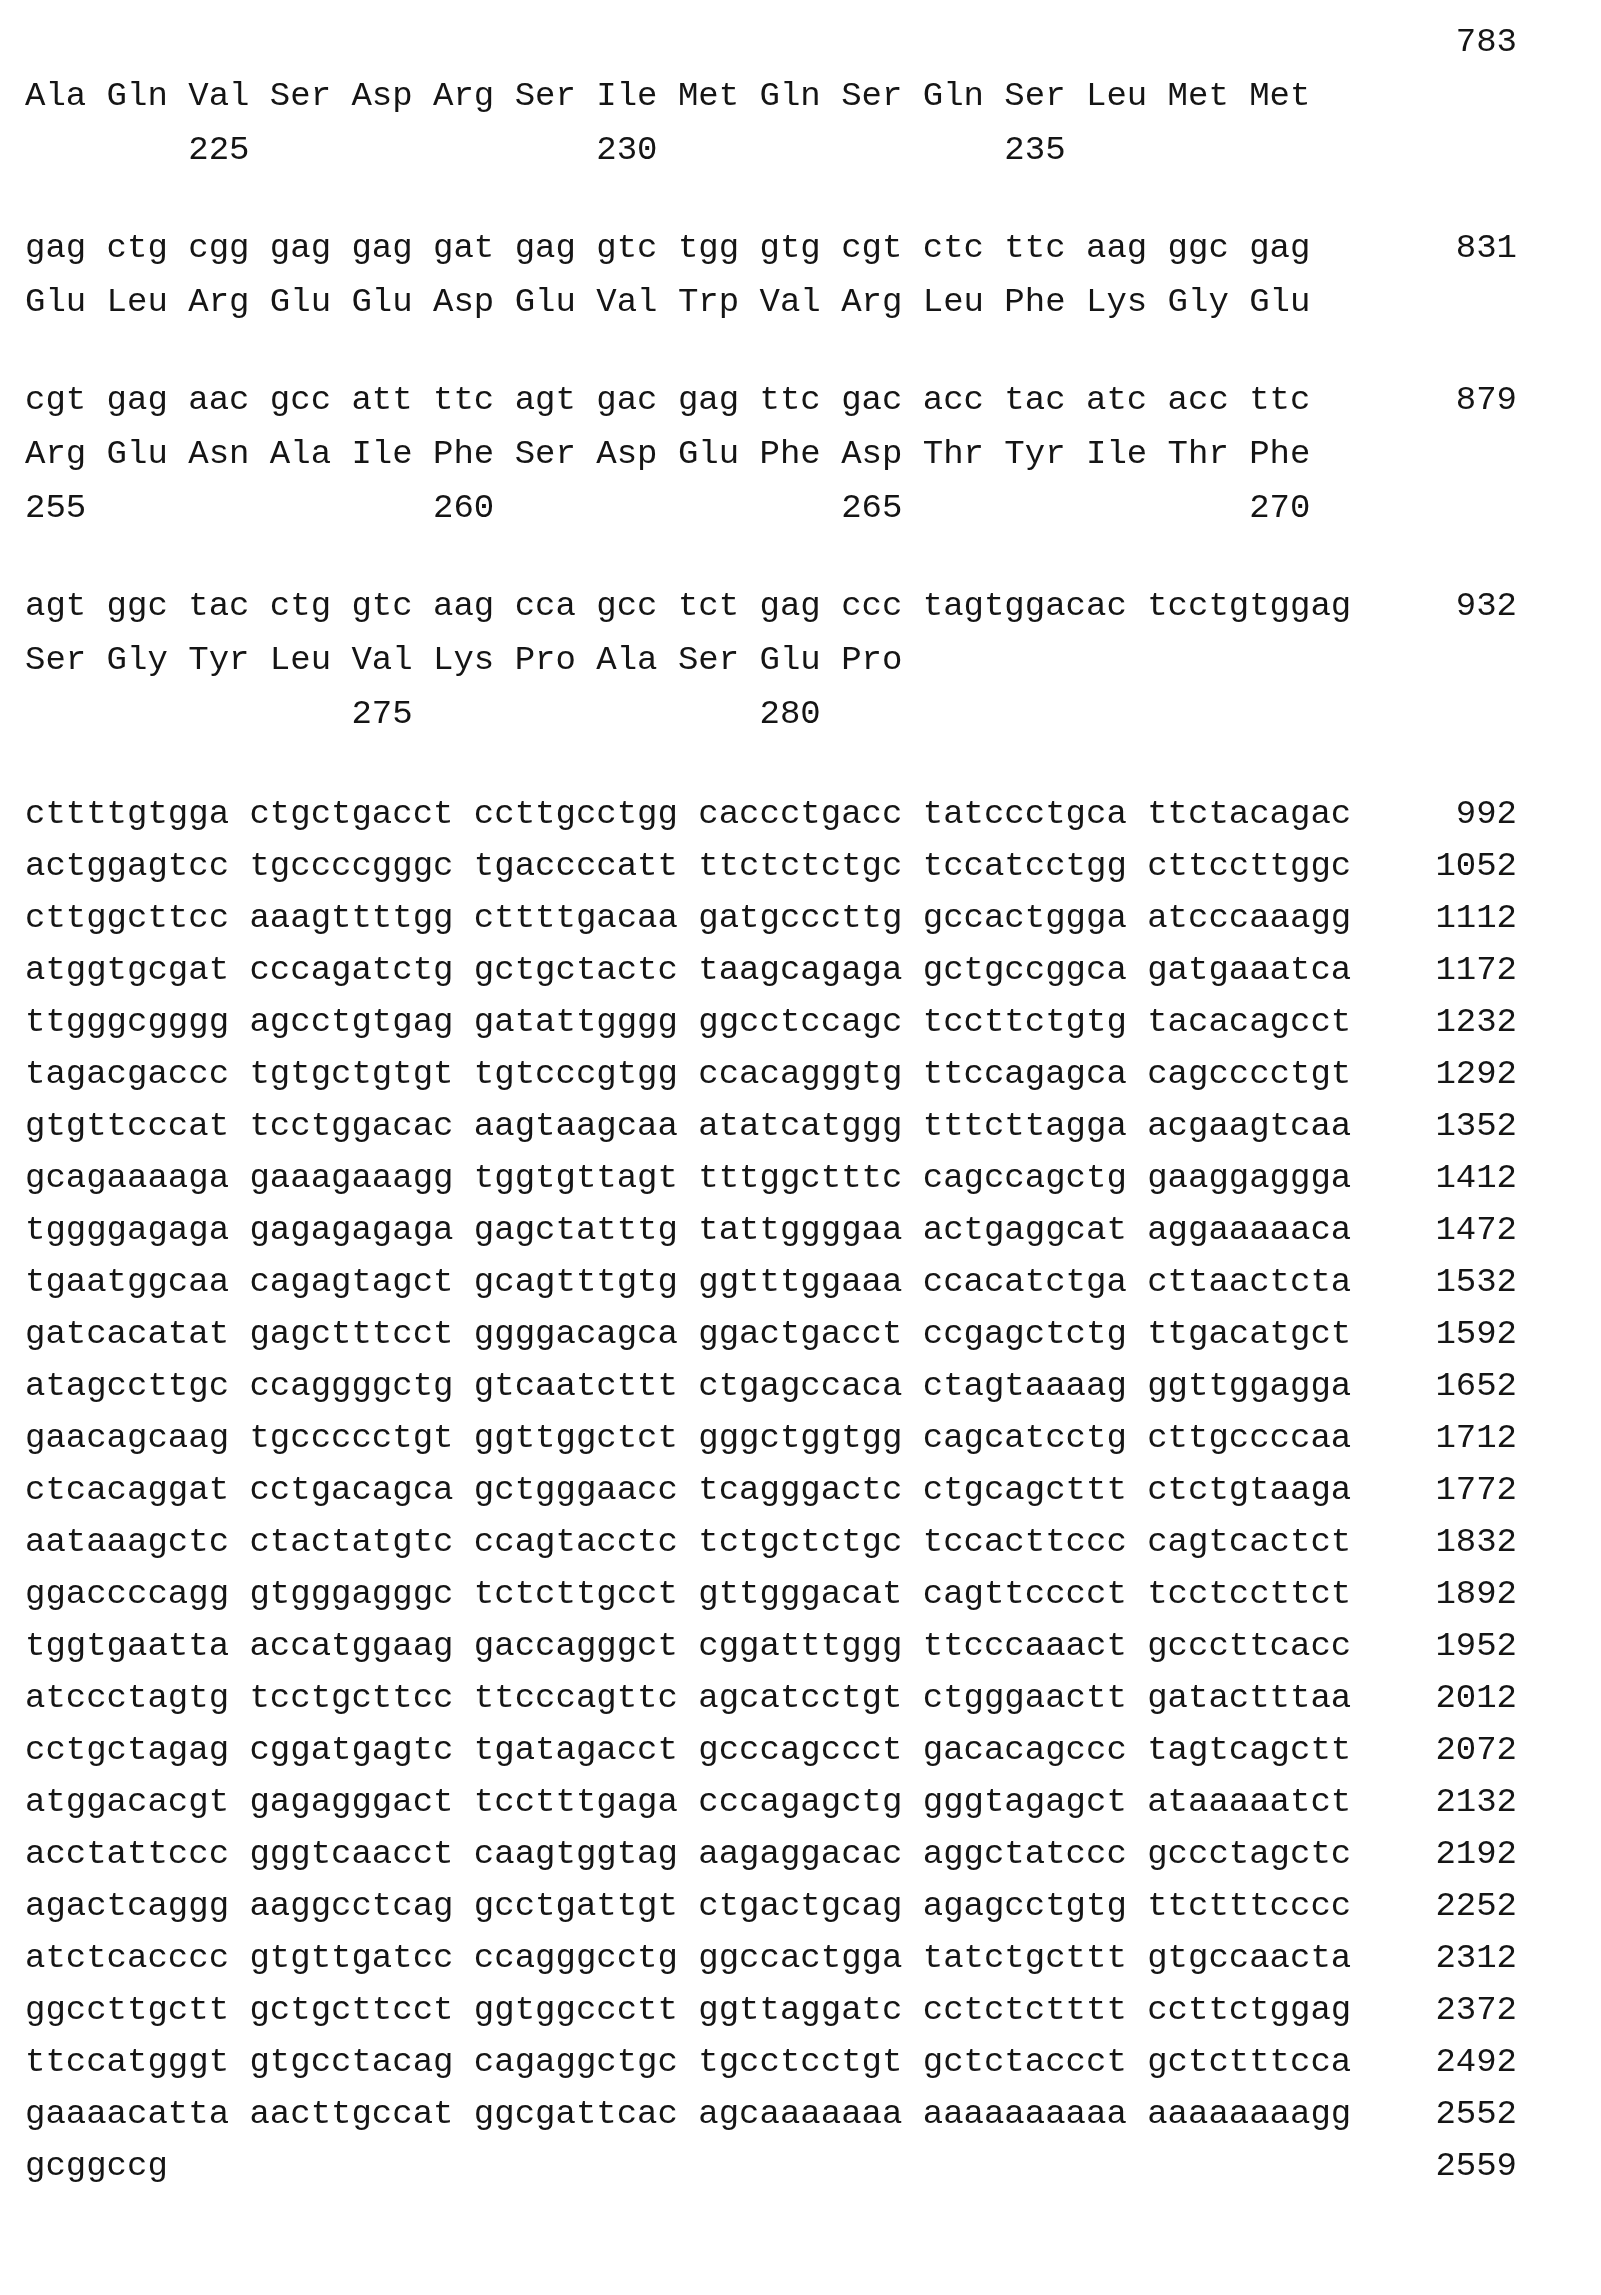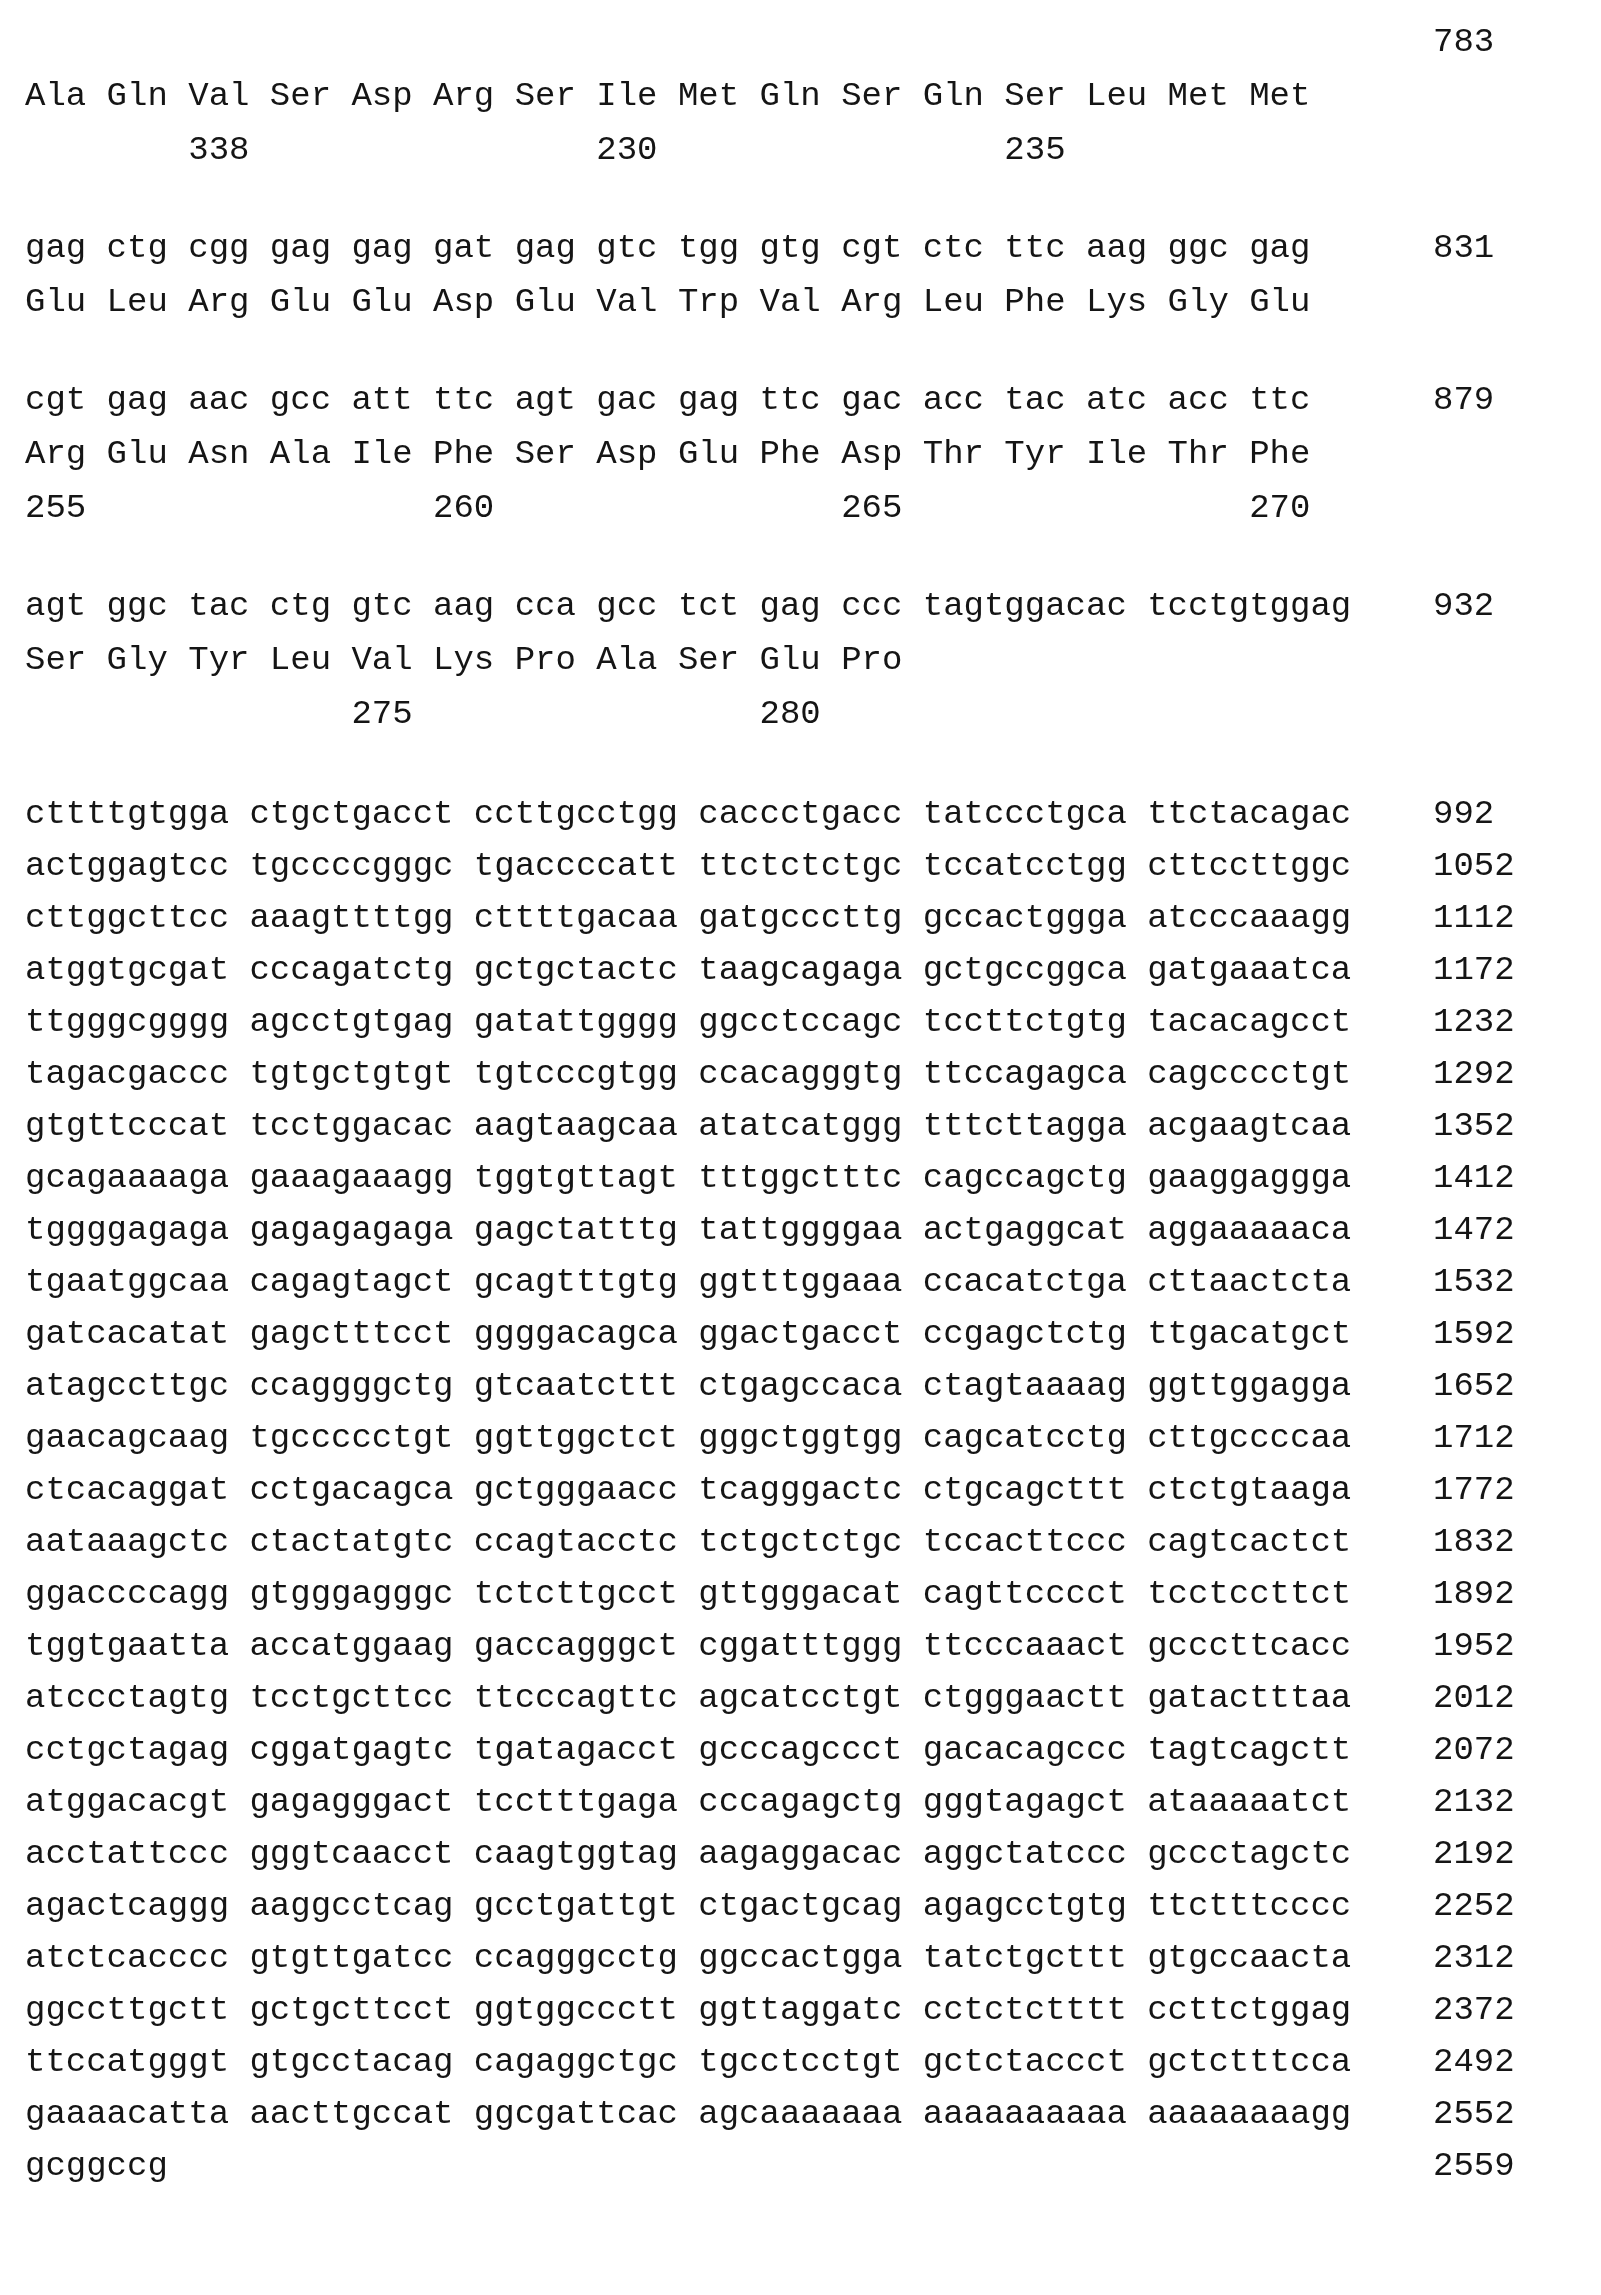--- a/index.html
+++ b/index.html
@@ -42,37 +42,37 @@
     display: flex;
     align-items: baseline;
     height: 52px;
     line-height: 52px;
     gap: 32px;
   }
   .seq-row pre { line-height: 52px; }
   .num {
     margin-left: auto;
     min-width: 84px;
-    text-align: left;
+    text-align: right;
   }
 </style>
 </head>
 <body>
 
 <div class="page">
   <section id="codon-section">
   <div class="codon-block">
     <div class="row">
       <pre class="num">783</pre>
     </div>
     <div class="row">
       <pre class="seq aminos">Ala Gln Val Ser Asp Arg Ser Ile Met Gln Ser Gln Ser Leu Met Met</pre>
     </div>
     <div class="row">
-      <pre class="seq pos">        338                 230                 235</pre>
+      <pre class="seq pos">        225                 230                 235</pre>
     </div>
   </div>
 
   <div class="codon-block">
     <div class="row">
       <pre class="seq codons">gag ctg cgg gag gag gat gag gtc tgg gtg cgt ctc ttc aag ggc gag</pre>
       <pre class="num">831</pre>
     </div>
     <div class="row">
       <pre class="seq aminos">Glu Leu Arg Glu Glu Asp Glu Val Trp Val Arg Leu Phe Lys Gly Glu</pre>

